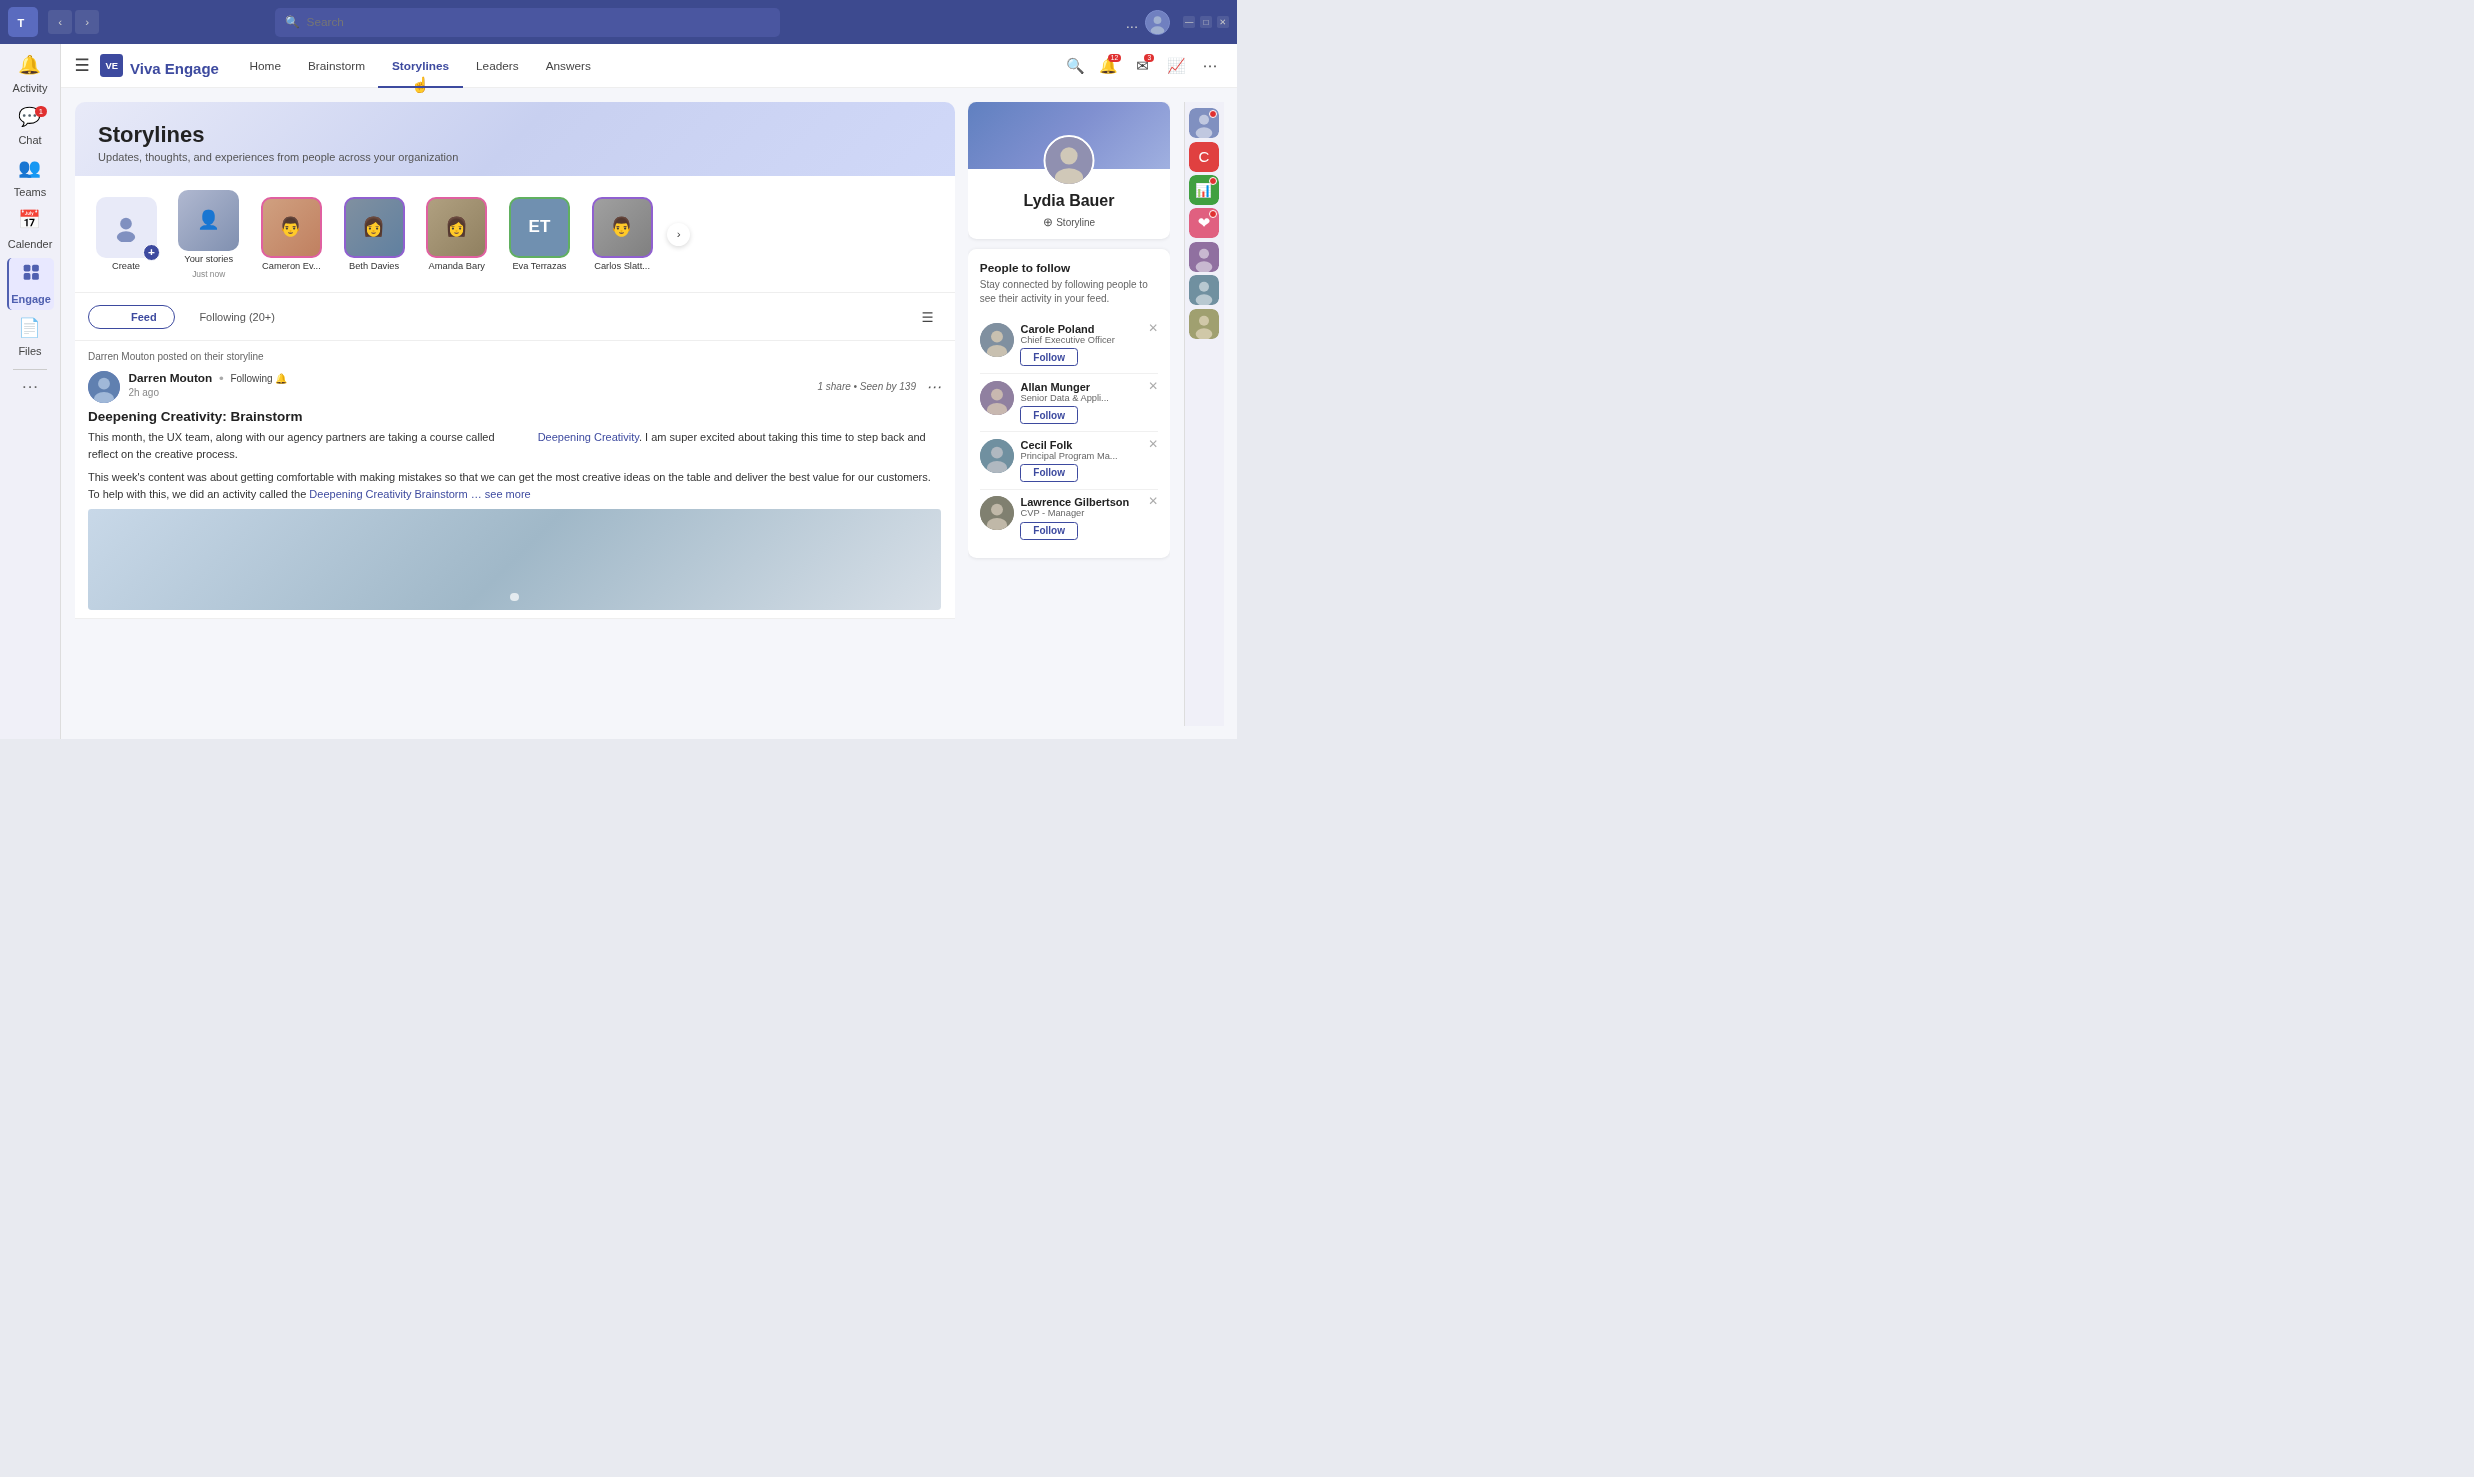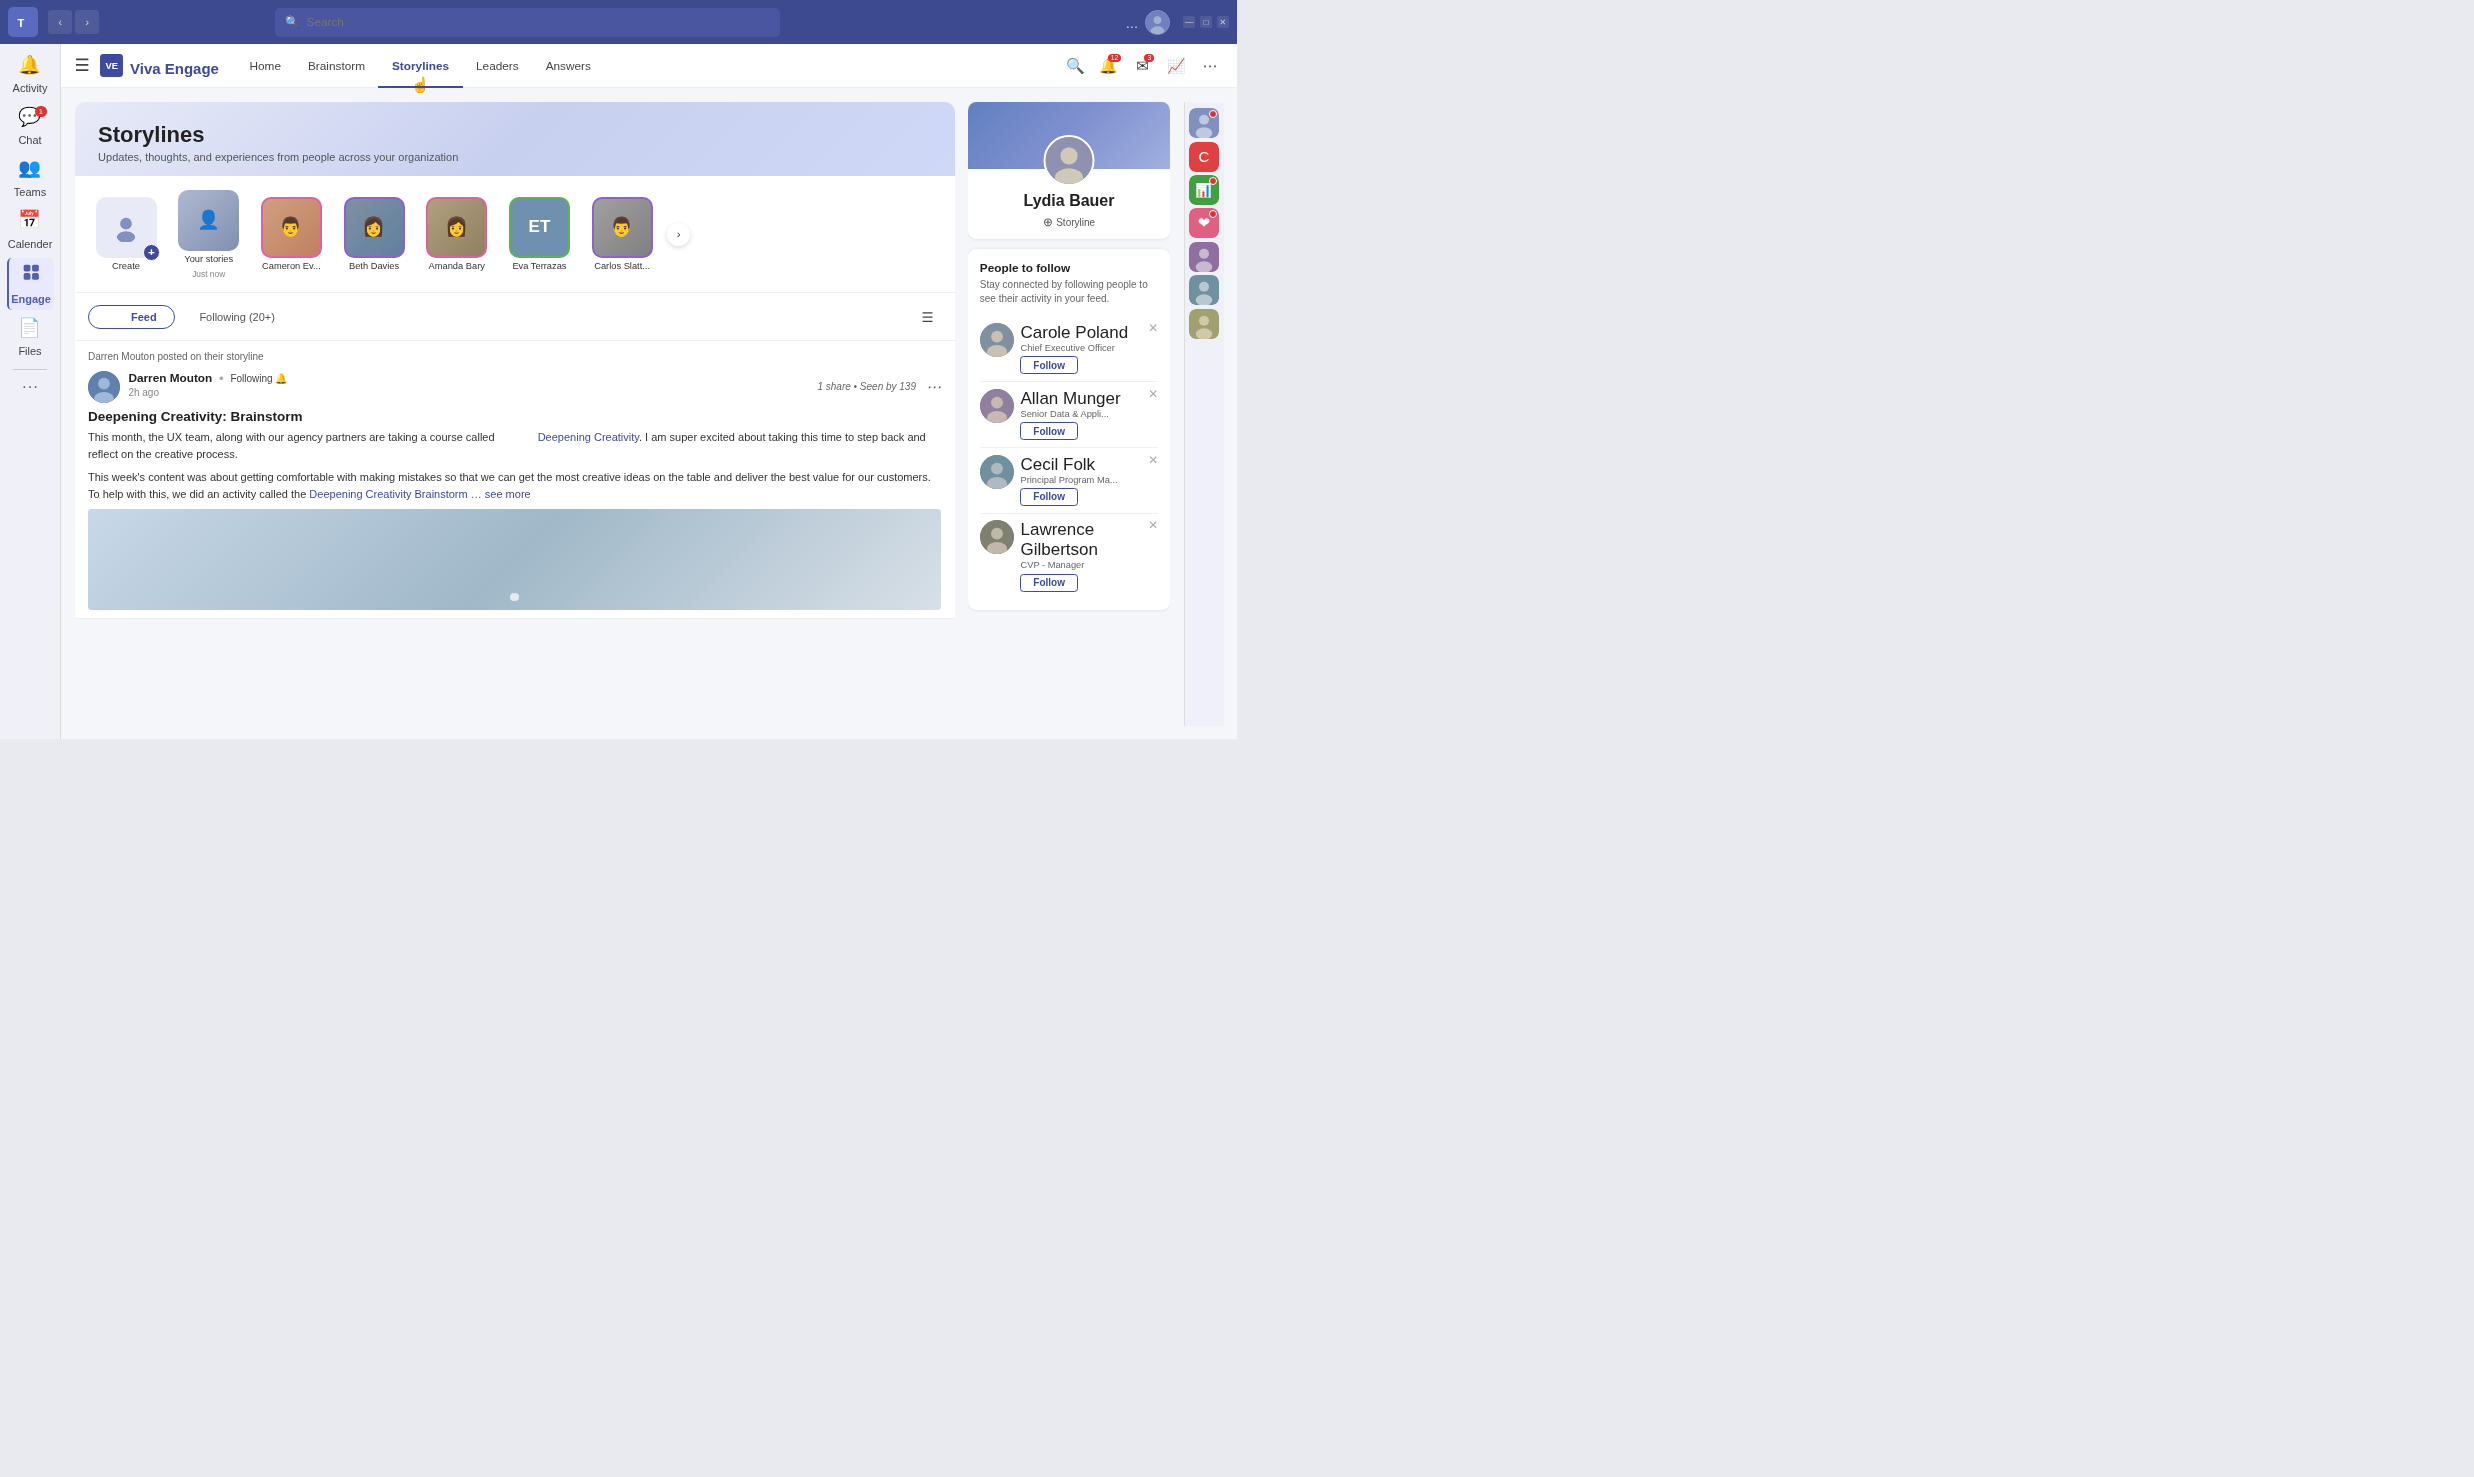--- a/index.html
+++ b/index.html
@@ -418,21 +418,21 @@
     .pf-avatar {
       width: 34px; height: 34px;
       border-radius: 50%;
       background: #9090b0;
       flex-shrink: 0;
       overflow: hidden;
       display: flex; align-items: center; justify-content: center;
       color: white; font-size: 11.8px; font-weight: bold;
     }
     .pf-info { flex: 1; min-width: 0; }
-    .pf-name { font-size: 17px; font-weight: 400; color: #222; }
+    .pf-name { font-size: 11px; font-weight: 700; color: #222; }
     .pf-role { font-size: 9.3px; color: #666; white-space: nowrap; overflow: hidden; text-overflow: ellipsis; }
     .pf-follow-btn {
       margin-top: 3.4px;
       padding: 2.5px 11.8px;
       border-radius: 3.4px;
       border: 0.8px solid #3d4a9f;
       color: #3d4a9f;
       background: white;
       font-size: 10px;
       cursor: pointer;

